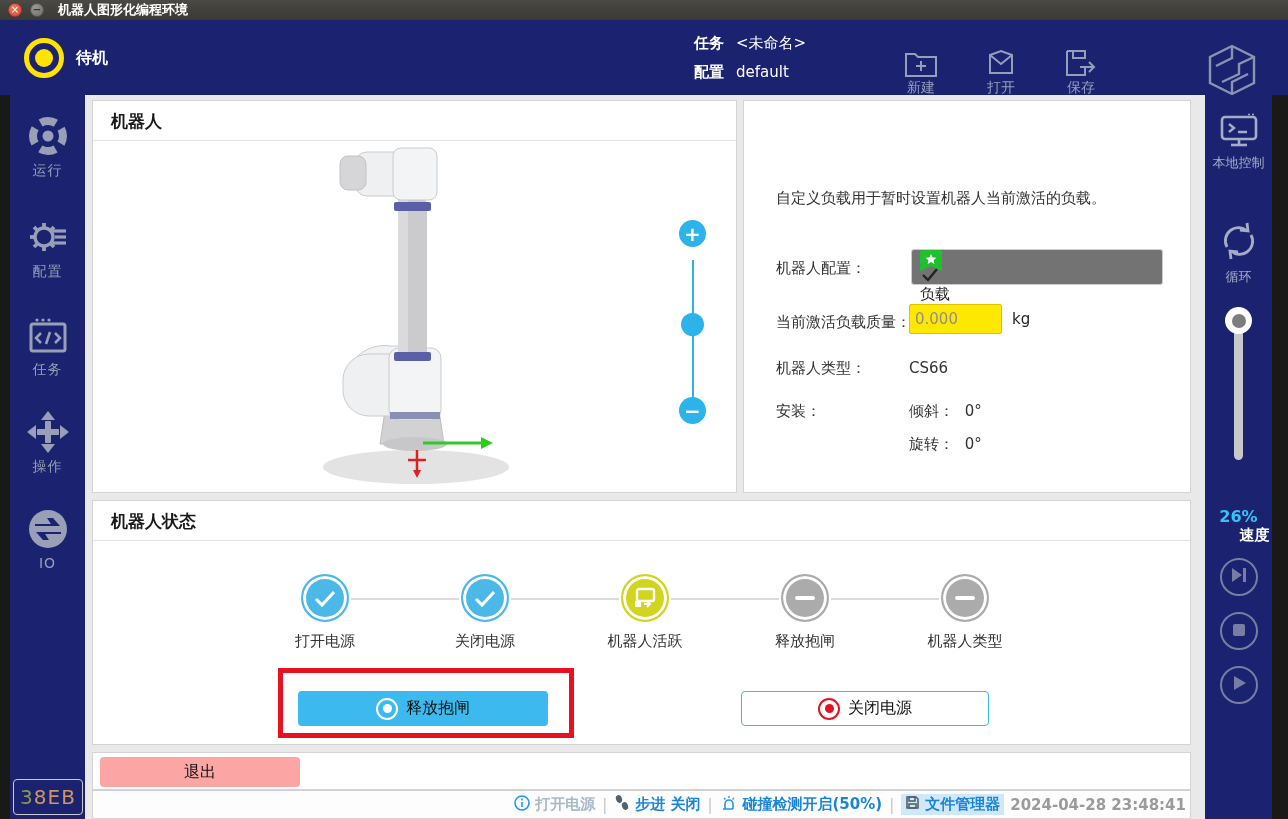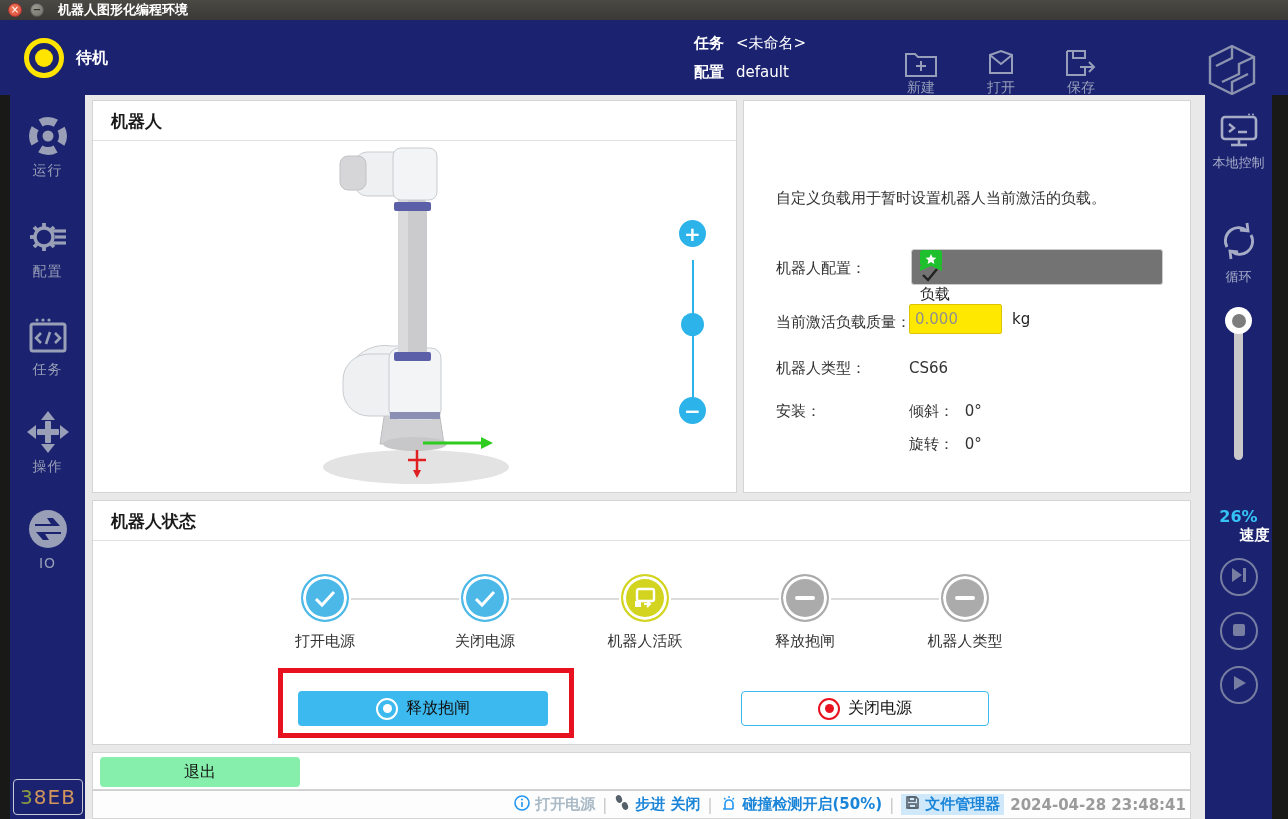--- a/index.html
+++ b/index.html
@@ -124,21 +124,21 @@
     font-family:inherit; }
   .btn-release .target { color:#fff; }
   .btn-poweroff { position:absolute; left:648px; top:190px; width:248px; height:35px;
     background:#fff; border:1px solid #3cb9ee; border-radius:4px; display:flex; gap:8px;
     align-items:center; justify-content:center; font-size:16px; color:#111; cursor:pointer;
     font-family:inherit; }
   .btn-poweroff .target { color:#e8111f; }
   .red-box { position:absolute; left:185px; top:167px; width:296px; height:70px;
     border:5px solid #e8111f; pointer-events:none; }
 
-  .btn-exit { position:absolute; left:7px; top:4px; width:200px; height:30px; background:#86efac;
+  .btn-exit { position:absolute; left:7px; top:4px; width:200px; height:30px; background:#fca5a5;
     border:none; border-radius:4px; font-size:16px; color:#111; cursor:pointer; font-family:inherit; }
 
   
   .sb-item { display:flex; align-items:center; gap:5px; font-weight:bold; white-space:nowrap; }
   .sb-sep { color:#c5c5c5; margin:0 7px; font-weight:normal; }
   .sb-power { color:#a9bac6; }
   .sb-blue { color:#1a85d8; }
   .sb-fm { background:#cfe8fa; padding:1px 4px; color:#1a85d8; }
   .sb-time { color:#9b9b9b; font-weight:bold; margin-left:6px; }
 

